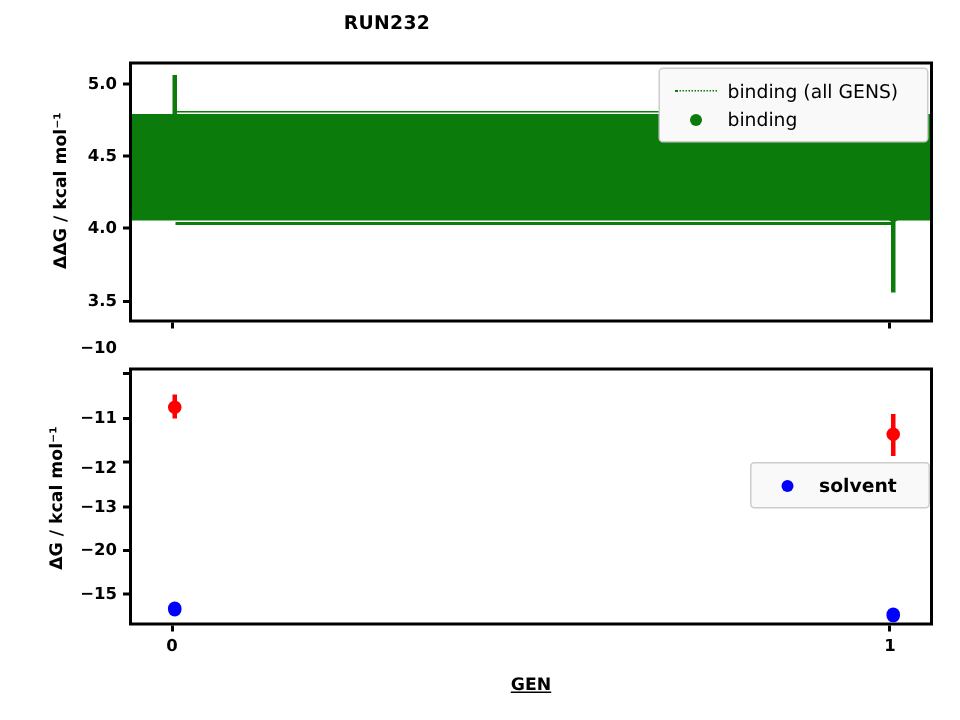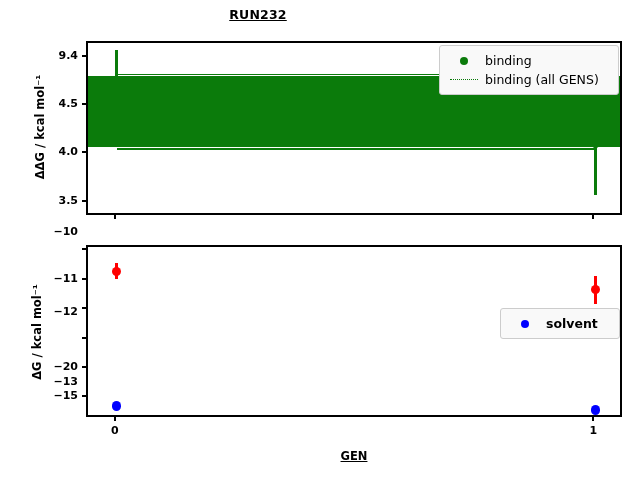--- a/index.html
+++ b/index.html
@@ -23,21 +23,20 @@
   #fig-title {
     position: absolute;
     left: 0;
     top: 7px;
     width: 516px;
     text-align: center;
     font-size: 12.5px;
     font-weight: bold;
     color: #000000;
     letter-spacing: 0.2px;
-    text-decoration: underline;
   }
   
   .axes {
     position: absolute;
     box-sizing: border-box;
     border: 2.1px solid #000000;
     background: #ffffff;
     overflow: hidden;
   }
   #axes-top {
@@ -195,29 +194,29 @@
         <div class="marker" style="left: 502.536px; top: 95.7833px; width: 9.5px; height: 9.5px; background: rgb(11, 123, 11);"></div>
         <div class="gens-band" style="left: 0px; top: 32.8667px; width: 536px; height: 71.5333px; background: rgb(11, 123, 11);"></div>
         <div class="gens-line" style="left: 28.7143px; top: 30.9333px; width: 478.571px; background: rgb(11, 123, 11);"></div>
         <div class="gens-line" style="left: 28.7143px; top: 105.367px; width: 478.571px; background: rgb(11, 123, 11);"></div>
       </div>
   </div>
 
   <div id="legend-top" class="legend">
     <div class="legend-row">
       <span class="legend-key">
+        <span class="legend-dash"></span>
+      </span>
+      <span class="legend-text">binding (all GENS)</span>
+    </div>
+    <div class="legend-row">
+      <span class="legend-key">
         <span class="legend-dot" style="background:#0b7b0b"></span>
       </span>
       <span class="legend-text">binding</span>
-    </div>
-    <div class="legend-row">
-      <span class="legend-key">
-        <span class="legend-dash"></span>
-      </span>
-      <span class="legend-text">binding (all GENS)</span>
     </div>
   </div>
 
   <div id="ylabel-bottom" class="ylabel">ΔG / kcal mol⁻¹</div>
 
   <div id="axes-bottom" class="axes">
     <div class="plot-inner" id="bottom-inner">
         <div class="errbar" style="left: 27.4143px; top: 158.181px; height: 1.7641px; background: rgb(0, 0, 255);"></div>
         <div class="marker" style="left: 23.9643px; top: 154.313px; width: 9.5px; height: 9.5px; background: rgb(0, 0, 255);"></div>
         <div class="errbar" style="left: 505.986px; top: 162.003px; height: 1.7641px; background: rgb(0, 0, 255);"></div>
@@ -239,29 +238,29 @@
   </div>
 
   <div id="overlay">
       <div class="ytick-mark" style="left: 82px; top: 199.5px;"></div>
       <div class="ytick-label" style="left: 34px; top: 193.5px; width: 44px;">3.5</div>
       <div class="ytick-mark" style="left: 82px; top: 151.167px;"></div>
       <div class="ytick-label" style="left: 34px; top: 145.167px; width: 44px;">4.0</div>
       <div class="ytick-mark" style="left: 82px; top: 102.833px;"></div>
       <div class="ytick-label" style="left: 34px; top: 96.8333px; width: 44px;">4.5</div>
       <div class="ytick-mark" style="left: 82px; top: 54.5px;"></div>
-      <div class="ytick-label" style="left: 34px; top: 48.5px; width: 44px;">9.4</div>
+      <div class="ytick-label" style="left: 34px; top: 48.5px; width: 44px;">5.0</div>
       <div class="ytick-mark" style="left: 82px; top: 248.41px;"></div>
       <div class="ytick-label" style="left: 34px; top: 225px; width: 44px;">−10</div>
       <div class="ytick-mark" style="left: 82px; top: 277.812px;"></div>
       <div class="ytick-label" style="left: 34px; top: 271.812px; width: 44px;">−11</div>
       <div class="ytick-mark" style="left: 82px; top: 307.214px;"></div>
       <div class="ytick-label" style="left: 34px; top: 305px; width: 44px;">−12</div>
       <div class="ytick-mark" style="left: 82px; top: 336.615px;"></div>
-      <div class="ytick-label" style="left: 34px; top: 330.615px; width: 44px; margin-top: 44px;">−13</div>
+      <div class="ytick-label" style="left: 34px; top: 330.615px; width: 44px;">−13</div>
       <div class="ytick-mark" style="left: 82px; top: 366.017px;"></div>
       <div class="ytick-label" style="left: 34px; top: 360.017px; width: 44px;">−20</div>
       <div class="ytick-mark" style="left: 82px; top: 395.419px;"></div>
       <div class="ytick-label" style="left: 34px; top: 389.419px; width: 44px;">−15</div>
       <div class="xtick-mark" style="left: 113.714px; top: 215px;"></div>
       <div class="xtick-mark" style="left: 592.286px; top: 215px;"></div>
       <div class="xtick-mark" style="left: 113.714px; top: 417px;"></div>
       <div class="xtick-label" style="left: 99.7143px; top: 424px;">0</div>
       <div class="xtick-mark" style="left: 592.286px; top: 417px;"></div>
       <div class="xtick-label" style="left: 578.286px; top: 424px;">1</div>

